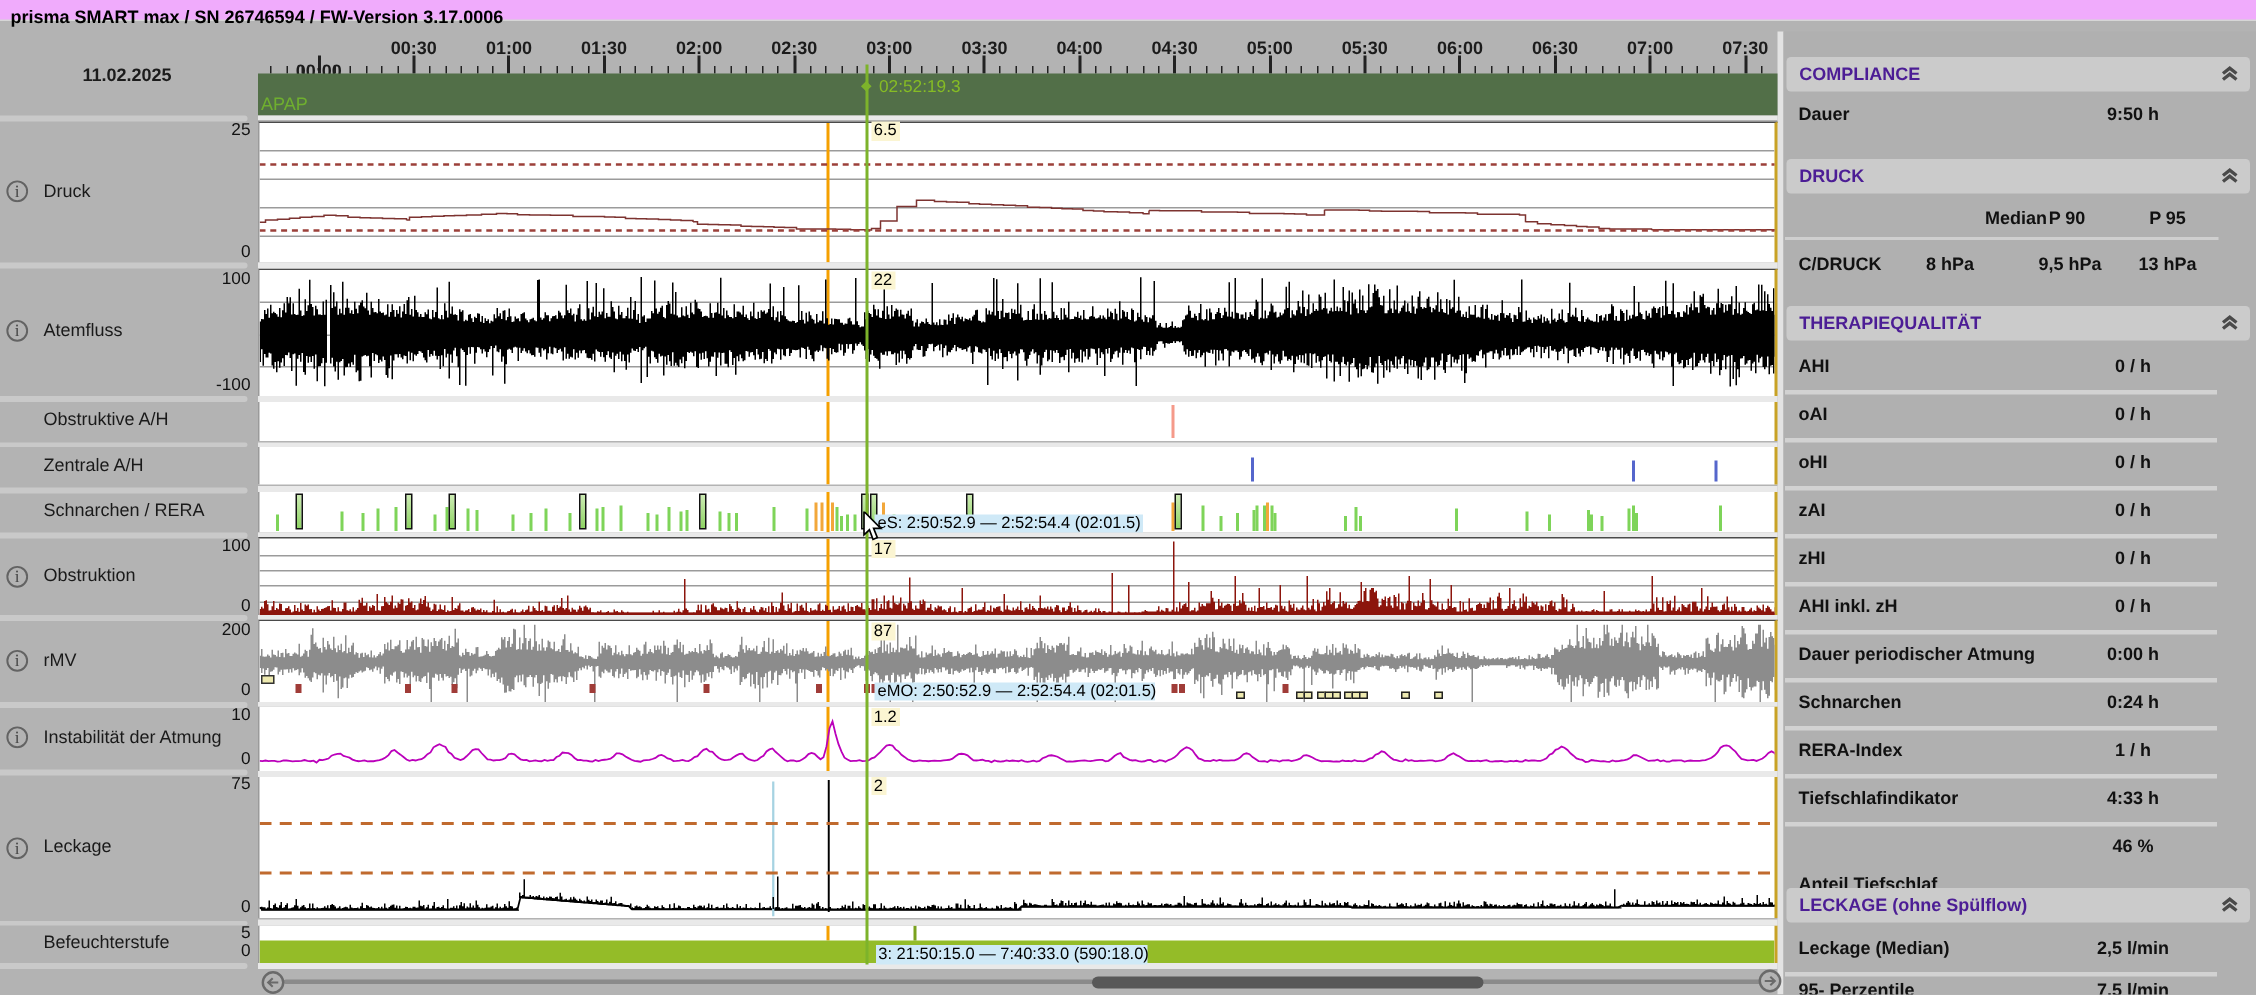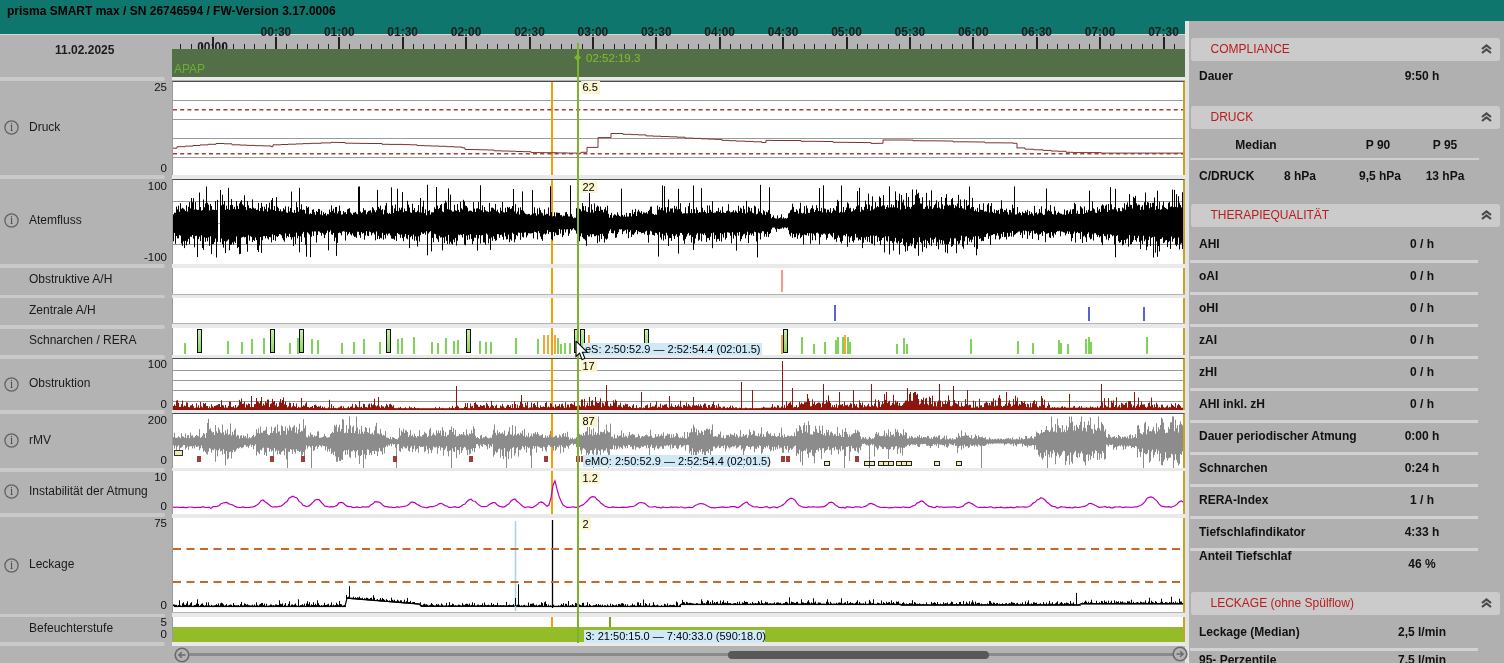--- a/index.html
+++ b/index.html
@@ -1,28 +1,28 @@
 <!DOCTYPE html>
 <html><head><meta charset="utf-8"><style>
   * {margin:0;padding:0;box-sizing:border-box}
   body {font-family:"Liberation Sans",sans-serif;width:1504px;height:663px;overflow:hidden;background:#b3b3b3;position:relative}
   i {position:absolute;display:block}
-  .titlebar {position:absolute;left:0;top:0;width:100%;height:35px;background:#0f766e;border-bottom:1px solid #d6d6d6}
+  .titlebar {position:absolute;left:0;top:0;width:100%;height:14px;background:#f0abfc;border-bottom:1px solid #d6d6d6}
   .titlebar b {position:absolute;left:7px;top:4px;font-size:12px;color:#000}
   .tl {position:absolute;width:48px;text-align:center;font-size:12px;color:#1c1c1c;font-weight:bold}
   .greenbar {position:absolute;left:172px;top:49px;width:1013px;height:28.2px;background:#526f48}
   .greenbar span {position:absolute;left:2px;bottom:1px;font-size:12px;color:#6faf2f}
   .ch {position:absolute;left:172px;width:1013px;background:#fff;border-right:2px solid #c8a225;border-left:1px solid #9a9a9a;overflow:hidden}
   .ch i {position:absolute}
   .gap {position:absolute;left:172px;width:1013px;background:#e9e9e9}
   .chlab {position:absolute;left:29px;font-size:12px;color:#1a1a1a;white-space:nowrap}
   .iico {position:absolute;left:4px}
   .sc {position:absolute;left:60px;width:107px;text-align:right;font-size:11.5px;color:#111}
   .sbh {position:absolute;left:1190.5px;width:309px;height:23.3px;background:#cbcbcb;border-radius:3px;}
-  .sbh span {position:absolute;left:20px;top:4px;font-size:12px;font-weight:normal;color:#b91c1c}
+  .sbh span {position:absolute;left:9px;top:4px;font-size:12px;font-weight:bold;color:#4c1d95}
   .sbl {position:absolute;left:1199px;font-size:12px;font-weight:bold;color:#111;white-space:nowrap}
   .sbv {position:absolute;left:1342px;width:160px;text-align:center;font-size:12px;font-weight:bold;color:#111}
   .vlab {position:absolute;left:580.5px;background:#fbf5d2;color:#000;font-size:11px;height:12.5px;line-height:12px;padding:0 2px;z-index:50}
   .tip {position:absolute;background:#cfe9f7;color:#000;font-size:11px;height:12.8px;line-height:12.5px;z-index:55;white-space:nowrap;padding-left:2px}
 </style></head><body>
   <div style="position:absolute;left:0;top:21px;width:100%;height:642px;background:#b3b3b3"></div>
   <div class="titlebar">
     <b>prisma SMART max / SN 26746594 / FW-Version 3.17.0006</b>
   </div>
   <div style="position:absolute;left:55px;top:43px;font-size:12px;font-weight:bold;color:#1c1c1c">11.02.2025</div>
@@ -405,21 +405,21 @@
     </svg>
   </div>
 <div class="sbl" style="top:68.5px">Dauer</div>
 <div class="sbv" style="top:68.5px">9:50 h</div>
 <div class="sbh" style="top:105.8px">
     <span>DRUCK</span>
     <svg width="13" height="12" viewBox="0 0 13 12" style="position:absolute;right:7px;top:5px">
       <path d="M2 6 L6.5 2.4 L11 6 M2 10 L6.5 6.4 L11 10" fill="none" stroke="#4a4a4a" stroke-width="2.2"></path>
     </svg>
   </div>
-<div class="sbl" style="top:137.5px;left:1228px;width:56px;text-align:center">Median</div>
+<div class="sbl" style="top:137.5px;left:1316px;width:56px;text-align:center">Median</div>
 <div class="sbl" style="top:137.5px;left:1352px;width:52px;text-align:center">P 90</div>
 <div class="sbl" style="top:137.5px;left:1419px;width:52px;text-align:center">P 95</div>
 <i style="position:absolute;left:1190px;top:157.6px;width:289px;height:2.6px;background:#cfcfcf"></i>
 <div class="sbl" style="top:168.5px">C/DRUCK</div>
 <div class="sbl" style="top:168.5px;left:1272px;width:56px;text-align:center;font-weight:bold">8 hPa</div>
 <div class="sbl" style="top:168.5px;left:1352px;width:56px;text-align:center;font-weight:bold">9,5 hPa</div>
 <div class="sbl" style="top:168.5px;left:1417px;width:56px;text-align:center;font-weight:bold">13 hPa</div>
 <div class="sbh" style="top:204.0px">
     <span>THERAPIEQUALITÄT</span>
     <svg width="13" height="12" viewBox="0 0 13 12" style="position:absolute;right:7px;top:5px">
@@ -449,21 +449,21 @@
 <i style="position:absolute;left:1190px;top:452.3px;width:288px;height:2.6px;background:#d2d2d2"></i>
 <div class="sbl" style="top:461px">Schnarchen</div>
 <div class="sbv" style="top:461px">0:24 h</div>
 <i style="position:absolute;left:1190px;top:484.3px;width:288px;height:2.6px;background:#d2d2d2"></i>
 <div class="sbl" style="top:493px">RERA-Index</div>
 <div class="sbv" style="top:493px">1 / h</div>
 <i style="position:absolute;left:1190px;top:516.3px;width:288px;height:2.6px;background:#d2d2d2"></i>
 <div class="sbl" style="top:525px">Tiefschlafindikator</div>
 <div class="sbv" style="top:525px">4:33 h</div>
 <i style="position:absolute;left:1190px;top:548.3px;width:288px;height:2.6px;background:#d2d2d2"></i>
-<div class="sbl" style="top:549px">Anteil Tiefschlaf</div>
+<div class="sbl" style="top:582px">Anteil Tiefschlaf</div>
 <div class="sbv" style="top:557px">46 %</div>
 <div class="sbh" style="top:592.2px">
     <span>LECKAGE (ohne Spülflow)</span>
     <svg width="13" height="12" viewBox="0 0 13 12" style="position:absolute;right:7px;top:5px">
       <path d="M2 6 L6.5 2.4 L11 6 M2 10 L6.5 6.4 L11 10" fill="none" stroke="#4a4a4a" stroke-width="2.2"></path>
     </svg>
   </div>
 <div class="sbl" style="top:625px">Leckage (Median)</div>
 <div class="sbv" style="top:625px">2,5 l/min</div>
 <i style="position:absolute;left:1190px;top:648.3px;width:288px;height:2.6px;background:#d2d2d2"></i>

